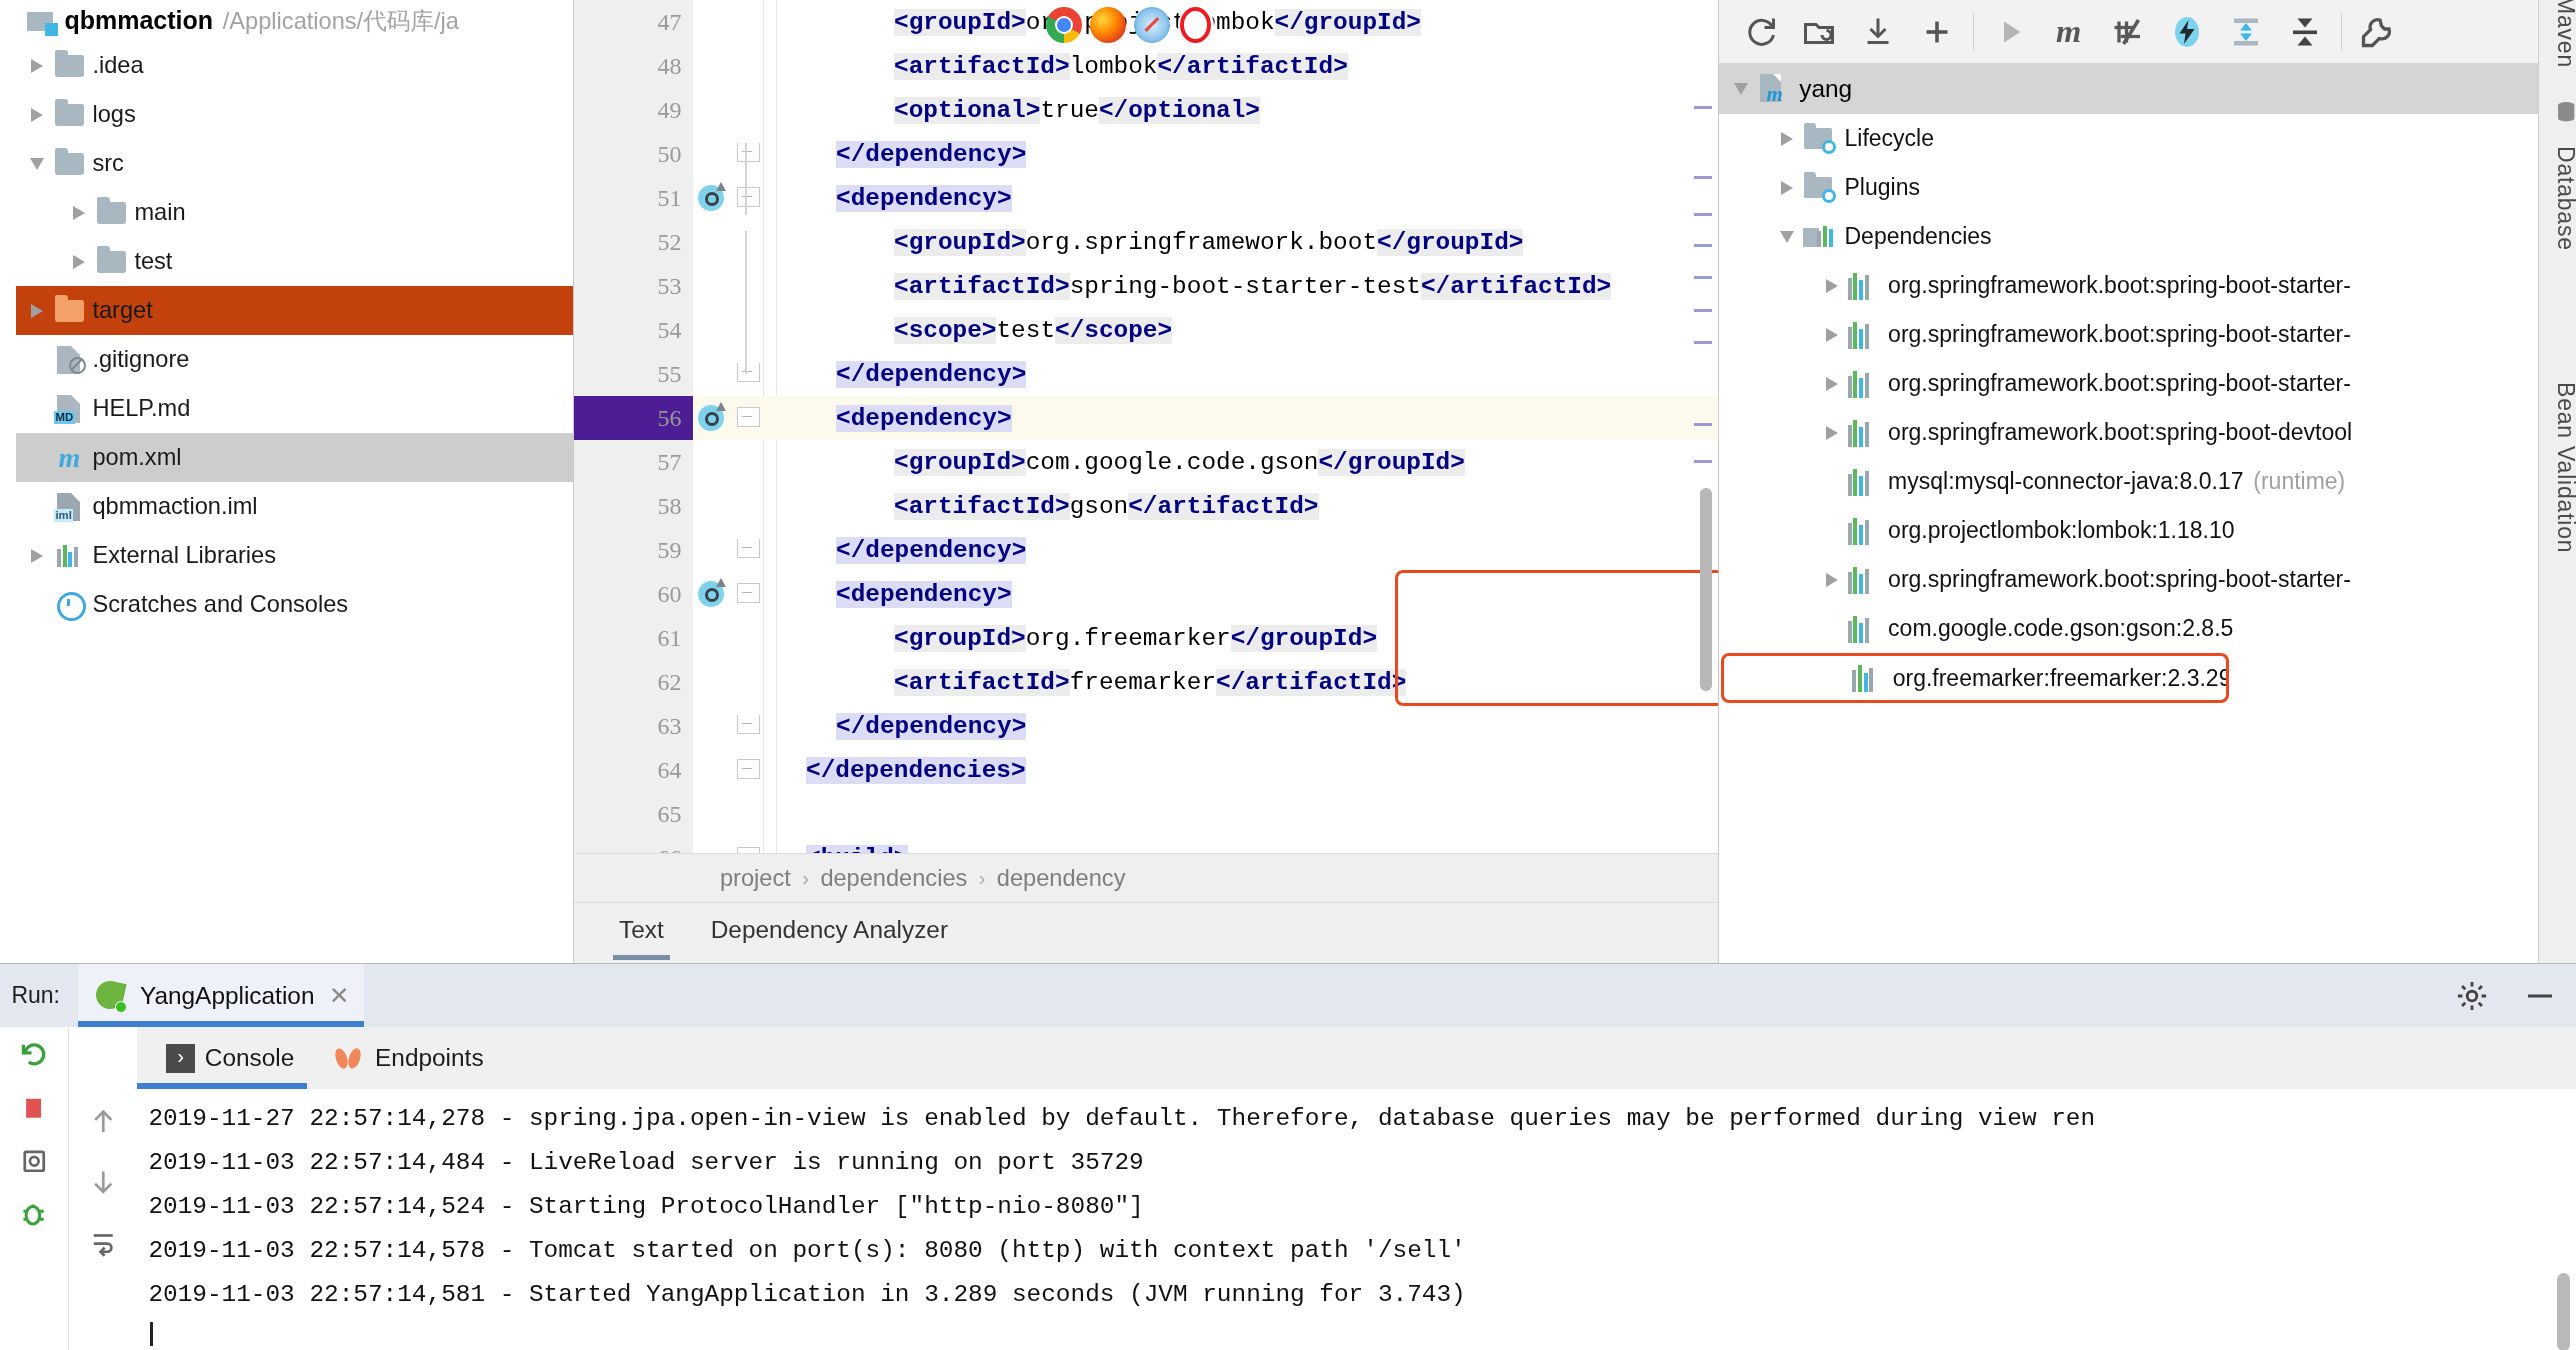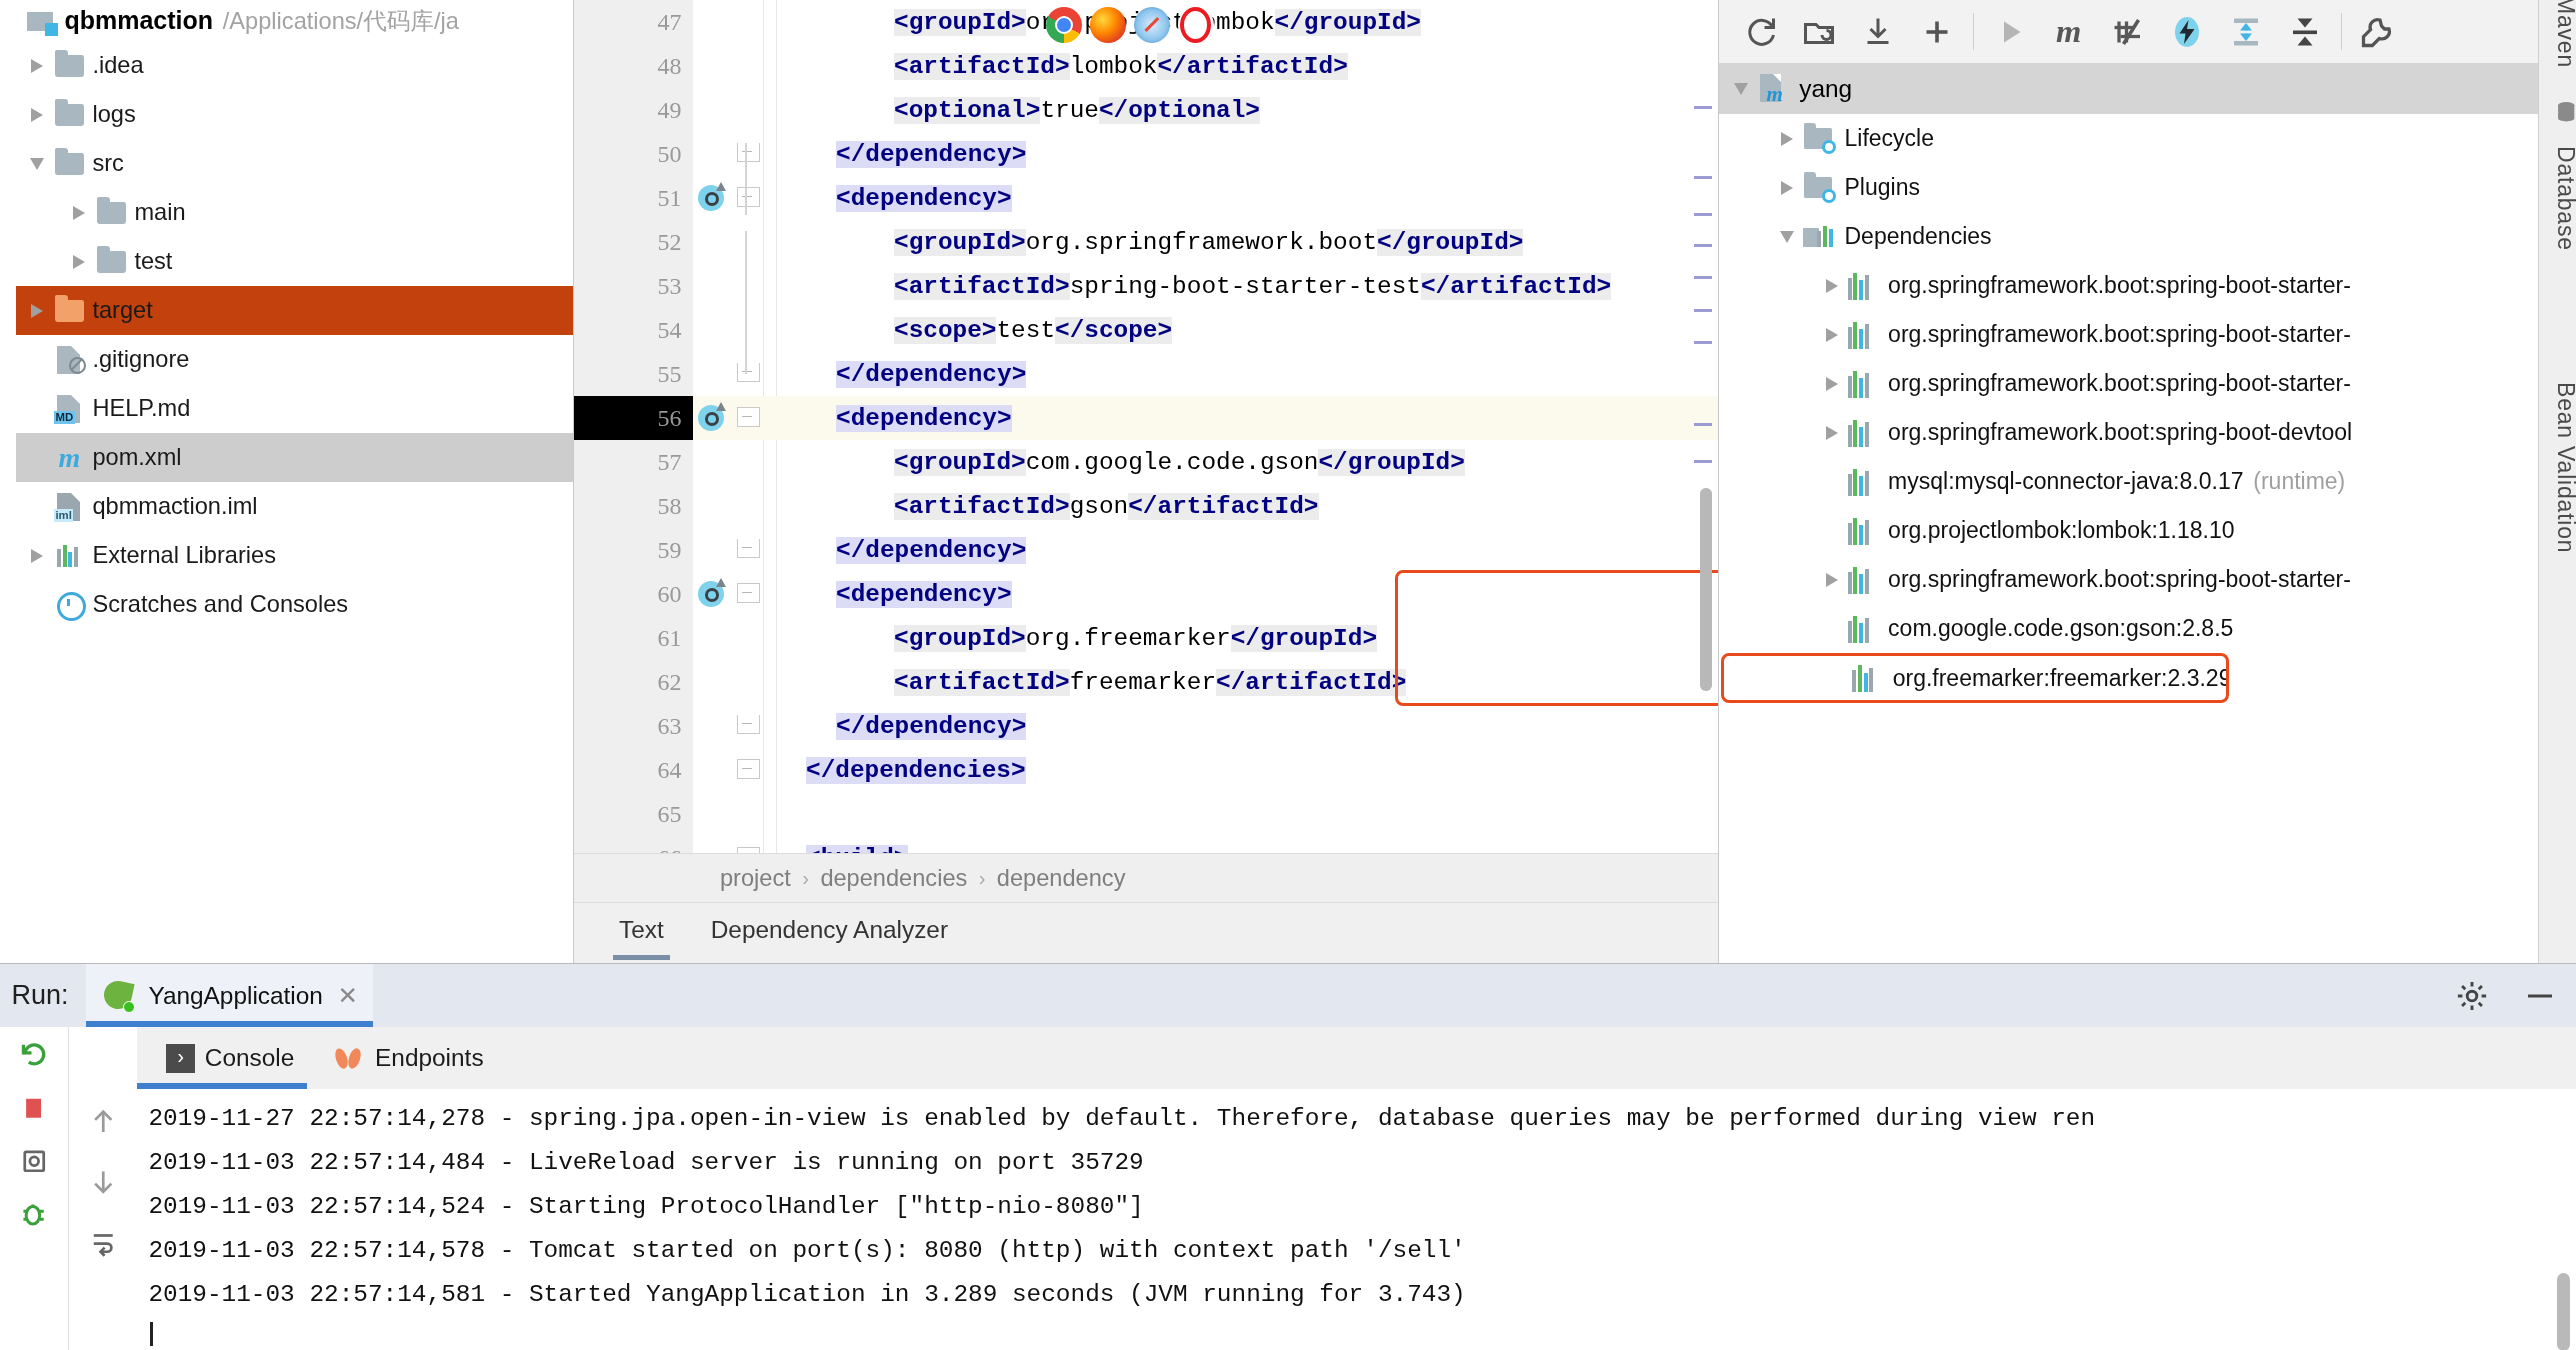--- a/index.html
+++ b/index.html
@@ -51,21 +51,21 @@
 
   
   .editor{position:absolute;left:558px;top:0;width:1144px;height:963px;background:#fff;border-right:0.8px solid #c9c9c9;}
   .code-area{position:absolute;left:0;top:0;width:1144px;height:853px;overflow:hidden;}
   .line{position:relative;height:44px;display:flex;align-items:center;white-space:pre;}
   .line.hl{background:#fcfaec;}
   .lnum{position:absolute;left:0;top:0;width:119px;height:44px;background:#efefef;
         display:flex;align-items:center;justify-content:flex-end;
         padding-right:11.4px;box-sizing:border-box;
         color:#999;font-size:24px;font-family:Liberation Serif, serif;}
-  .lnum.hl{background:#000000;}
+  .lnum.hl{background:#4c1d95;}
   .runico{position:absolute;left:124px;top:9px;width:26px;height:26px;border-radius:50%;background:#7fd2ec;}
   .runico:after{content:"";position:absolute;left:7.3px;top:7.3px;width:8.1px;height:8.1px;border:3.3px solid #3a4146;border-radius:50%;}
   .runico:before{content:"";position:absolute;right:-1.6px;top:-3.3px;width:0;height:0;border-left:5.7px solid transparent;border-right:5.7px solid transparent;border-bottom:9.8px solid #7a858c;}
   .foldmark{position:absolute;left:163px;top:11.4px;width:21px;height:18px;border:1.6px solid #c9c9c9;background:#fff;}
   .foldmark:after{content:"";position:absolute;left:4.1px;top:7.3px;width:9.8px;height:1.6px;background:#b6b6b6;}
   .foldpipe{position:absolute;left:171px;width:1.6px;background:#d3d3d3;}
   .code-txt{position:absolute;left:203px;top:0;height:44px;display:flex;align-items:center;
             font-family:"Liberation Mono",monospace;font-size:24.4px;color:#000;white-space:pre;}
   .tag{color:#000080;font-weight:bold;text-align:right;}
   .seg{background:#ececec;}
@@ -124,21 +124,21 @@
   .mv-depsgrp span:nth-child(3){left:22px;height:21px;background:#5cb85c;}
   .mv-depsgrp span:nth-child(4){left:28px;height:18px;background:#3fb6e3;}
   .runtime{color:#a0a0a0;margin-left:9.8px;}
 
   .rightbar{position:absolute;left:2522px;top:0;width:54px;height:963px;background:#efefef;border-left:0.8px solid #cfcfcf;}
   .vtext{position:absolute;writing-mode:vertical-rl;font-size:23px;color:#4a4a4a;left:13px;letter-spacing:0.8px;}
 
   
   .runpanel{position:absolute;left:0;top:963px;width:2576px;height:388px;background:#fff;border-top:0.8px solid #b9b9b9;}
   .run-head{height:63px;background:#e3e7ef;display:flex;align-items:center;padding-left:11.4px;position:relative;}
-  .run-label{font-size:27px;color:#202020;margin-right:18px;text-align:right;}
+  .run-label{font-size:23px;color:#202020;margin-right:18px;text-align:right;}
   .run-tab{display:flex;align-items:center;height:63px;padding:0 14.6px;position:relative;background:#eef1f7;}
   .run-tab:after{content:"";position:absolute;left:0;right:0;bottom:0;height:6.5px;background:#3f7fd0;}
   .spring-ico{position:relative;width:36px;height:36px;margin-right:11.4px;}
   .spring-ico .leaf{position:absolute;left:3.3px;top:3.3px;width:28px;height:28px;background:#6db33f;
                     border-radius:50% 0 50% 50%;transform:rotate(12deg);}
   .spring-ico .dot{position:absolute;right:1.6px;bottom:0.8px;width:12.2px;height:12.2px;border-radius:50%;background:#38c020;border:1.6px solid #fff;box-sizing:border-box;}
   .run-tab-name{font-size:24.4px;color:#111;}
   .tab-close{margin-left:14.6px;font-size:24.4px;color:#8a8a8a;}
   .run-head-right{position:absolute;right:18px;top:0;height:63px;display:flex;align-items:center;gap:32.5px;}
 

